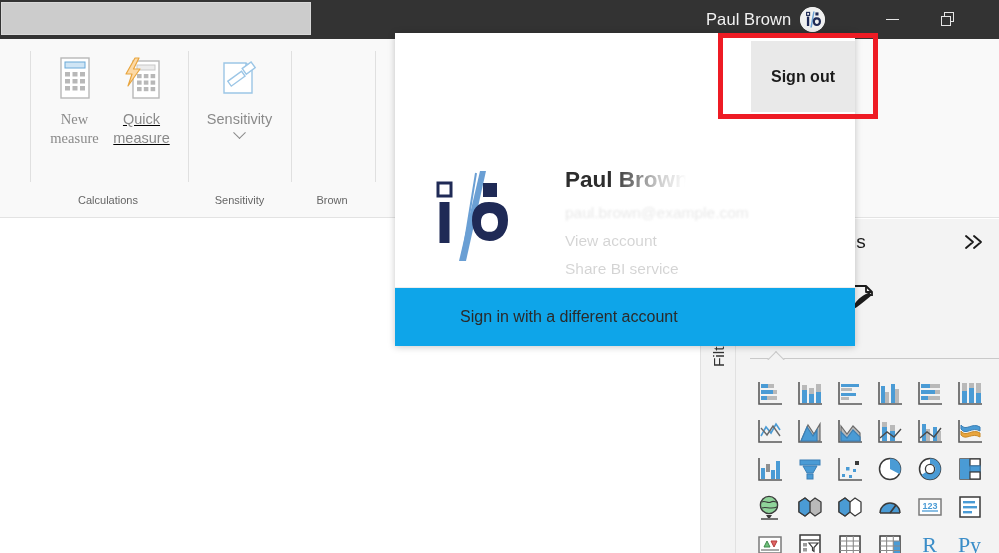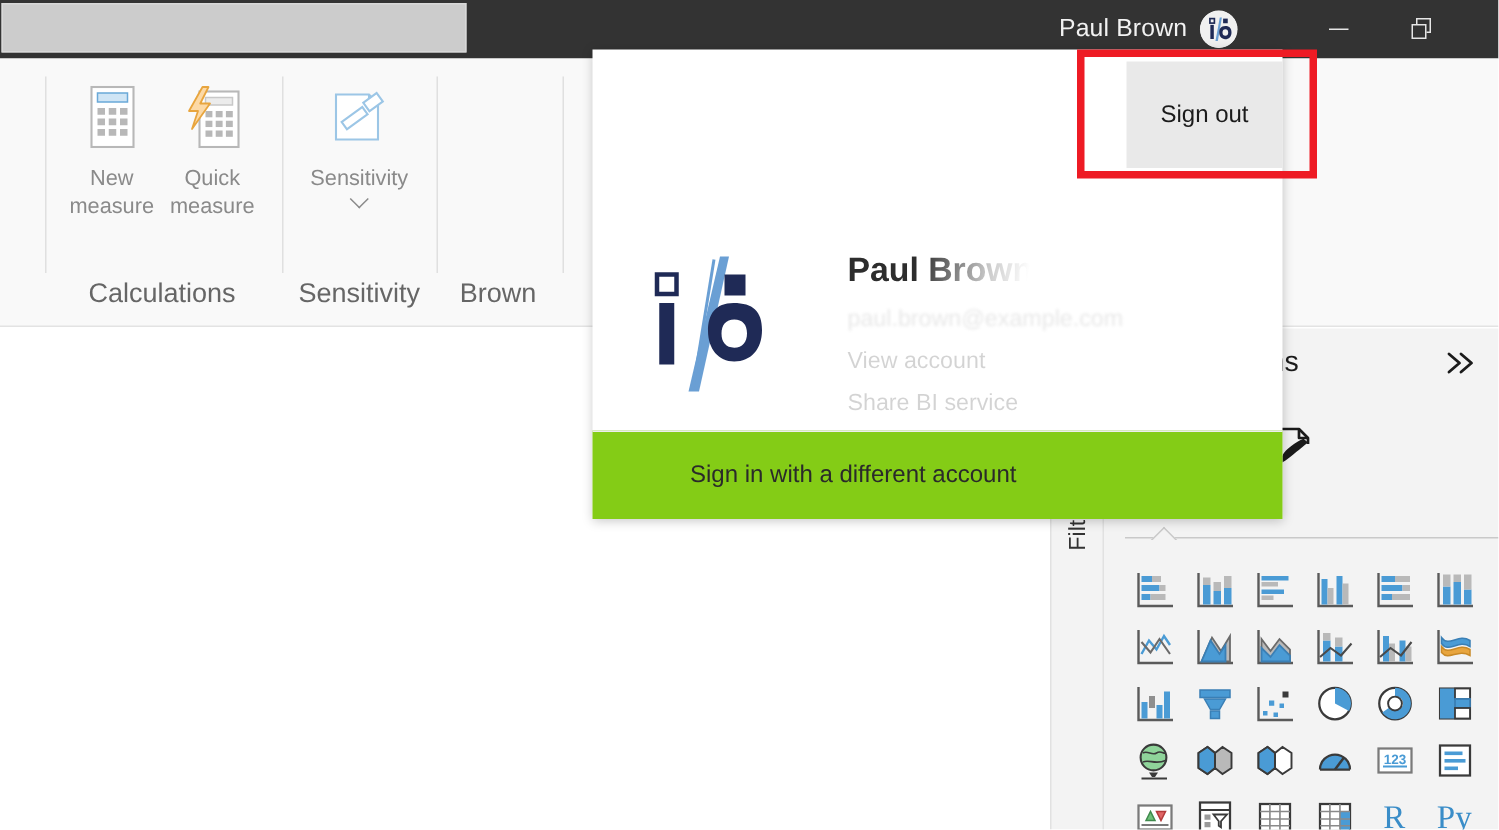--- a/index.html
+++ b/index.html
@@ -48,21 +48,21 @@
 
   
   .ribbon {
     position: absolute; left: 0; top: 39px; width: 999px; height: 179px;
     background: #f9f9f9; border-bottom: 1px solid #e3e3e3;
   }
   .rb-sep {
     position: absolute; top: 12px; width: 1px; height: 131px; background: #e0e0e0;
   }
   .rb-group-label {
-    position: absolute; bottom: 11px; font-size: 18px; color: #666; text-align: center;
+    position: absolute; bottom: 11px; font-size: 11px; color: #666; text-align: center;
     white-space: nowrap;
   }
   .rb-btn {
     position: absolute; top: 12px; width: 67px; height: 124px;
     display: flex; flex-direction: column; align-items: center;
   }
   .rb-label {
     font-size: 14.5px; color: #8a8a8a; text-align: center; line-height: 1.32;
     margin-top: 5px; white-space: nowrap;
   }
@@ -138,21 +138,21 @@
   
   .acct-pane {
     position: absolute; left: 395px; top: 33px; width: 460px; height: 313px;
     background: #ffffff; box-shadow: 0 1px 7px rgba(0,0,0,.22);
   }
   .acct-signout {
     position: absolute; left: 356px; top: 8px; width: 104px; height: 71px;
     background: #e9e9e9;
     display: flex; align-items: center; justify-content: center;
   }
-  .acct-signout span { font-size: 16px; color: #1b1b1b; white-space: nowrap; }
+  .acct-signout span { font-size: 16px; color: #1b1b1b; white-space: nowrap; font-weight: bold; }
   .acct-body { position: absolute; left: 0; top: 79px; width: 460px; height: 175px; }
   .acct-logo { position: absolute; left: 37px; top: 57px; width: 92px; height: 95px; }
   .acct-name {
     position: absolute; left: 170px; top: 55px; font-size: 22.5px; font-weight: bold;
     color: #2d2d2d; white-space: nowrap;
     -webkit-mask-image: linear-gradient(100deg, #000 0%, #000 38%, rgba(0,0,0,.25) 75%, rgba(0,0,0,0) 96%);
     mask-image: linear-gradient(100deg, #000 0%, #000 38%, rgba(0,0,0,.25) 75%, rgba(0,0,0,0) 96%);
     filter: blur(.35px);
   }
   .acct-email {
@@ -160,21 +160,21 @@
     white-space: nowrap; opacity: .2; filter: blur(1.1px);
   }
   .acct-link {
     position: absolute; left: 170px; font-size: 15.5px; color: #000000;
     white-space: nowrap; opacity: .17; filter: blur(.5px);
   }
   .acct-link.l1 { top: 120px; }
   .acct-link.l2 { top: 148px; }
   .acct-footer {
     position: absolute; left: 0; bottom: 0; width: 460px; height: 59px;
-    background: #84cc16; border-top: 1px solid #ededed;
+    background: #0ea5e9; border-top: 1px solid #ededed;
     display: flex; align-items: center;
   }
   .acct-footer span { margin-left: 65px; font-size: 16px; color: #2a2a2a; }
 
   
   .red-box {
     position: absolute; left: 718px; top: 33px; width: 160px; height: 86px;
     border: 5px solid #ee1b24; pointer-events: none;
   }
 </style>
@@ -216,21 +216,21 @@
     <div class="leftstub">
       <svg width="36" height="124" viewBox="0 0 36 124">
         <circle cx="6" cy="20" r="7" fill="none" stroke="#9cc6e6" stroke-width="1.6"></circle>
         <text x="2" y="73" font-family="Liberation Sans, sans-serif" font-size="15" fill="#8a8a8a">e</text>
         <path d="M0 92 L6 99 L12 92" fill="none" stroke="#3a3a3a" stroke-width="1.8"></path>
       </svg>
     </div>
 
     <div class="rb-sep" style="left:30px;"></div>
 
-    <div class="rb-btn" style="left:41px;">
+    <div class="rb-btn" style="left:41px;font-family:Liberation Serif, serif;">
       <span class="rb-icon">
         <svg width="32" height="42" viewBox="0 0 32 42">
           <rect x="2" y="1" width="28" height="40" fill="#fff" stroke="#b8b8b8" stroke-width="1.4"></rect>
           <rect x="6" y="5" width="20" height="6" fill="#cfe5f5" stroke="#6aa9d8" stroke-width="1"></rect>
           <g fill="#b8b8b8">
             <rect x="6" y="15" width="5" height="4.5"></rect>
               <rect x="13.5" y="15" width="5" height="4.5"></rect>
               <rect x="21" y="15" width="5" height="4.5"></rect>
             <rect x="6" y="22" width="5" height="4.5"></rect>
               <rect x="13.5" y="22" width="5" height="4.5"></rect>
@@ -240,21 +240,21 @@
               <rect x="21" y="29" width="5" height="4.5"></rect>
           </g>
         </svg>
       </span>
       <span class="rb-label">
         <span>New</span><br>
         <span>measure</span>
       </span>
     </div>
 
-    <div class="rb-btn" style="left:108px;">
+    <div class="rb-btn" style="left:108px;text-decoration:underline;">
       <span class="rb-icon">
         <svg width="38" height="42" viewBox="0 0 38 42">
           <rect x="10" y="4" width="26" height="37" fill="#fff" stroke="#b8b8b8" stroke-width="1.4"></rect>
           <rect x="14" y="8" width="18" height="5" fill="#ececec" stroke="#c8c8c8" stroke-width="1"></rect>
           <g fill="#b8b8b8">
             <rect x="14" y="17" width="4.6" height="4.2"></rect>
               <rect x="20.8" y="17" width="4.6" height="4.2"></rect>
               <rect x="27.6" y="17" width="4.6" height="4.2"></rect>
             <rect x="14" y="23.5" width="4.6" height="4.2"></rect>
               <rect x="20.8" y="23.5" width="4.6" height="4.2"></rect>

